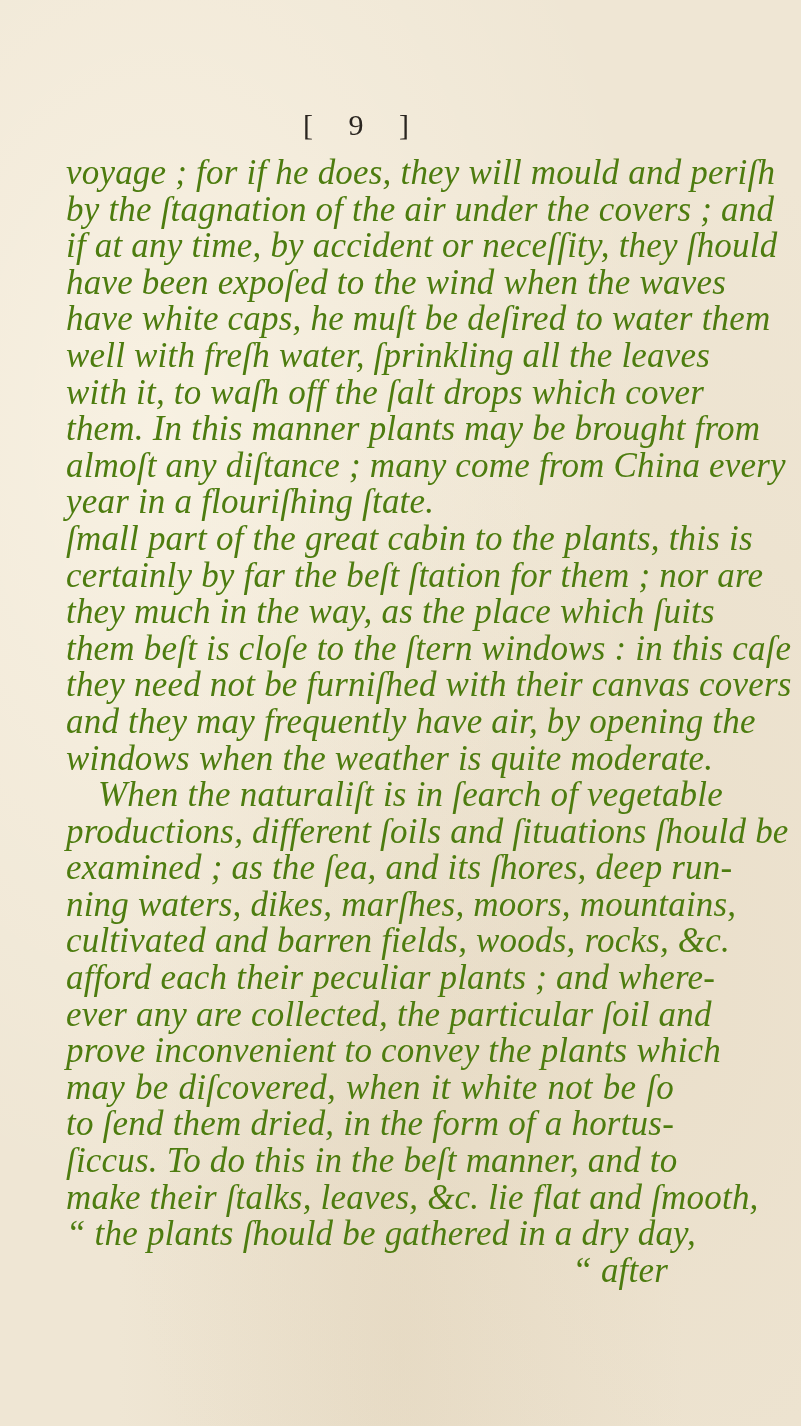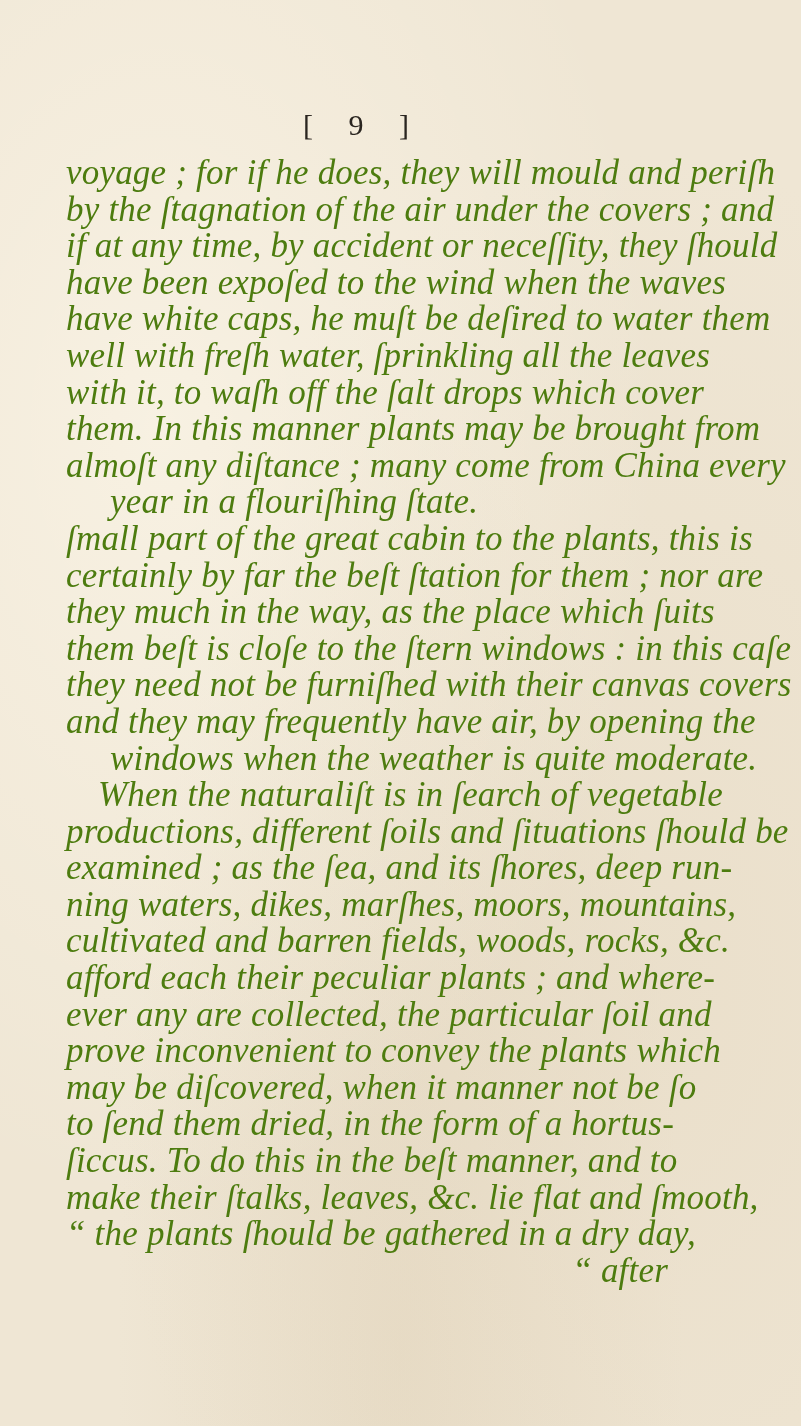--- a/index.html
+++ b/index.html
@@ -57,21 +57,20 @@
       text-align: justify;
       text-align-last: justify;
       color: #4d7c0f;
       letter-spacing: 0.2px;
     }
     .line.indent {
       padding-left: 32px;
     }
     .line.last {
       text-align-last: left;
-      margin-left: 44px;
     }
     .line.catchword {
       text-align: center;
       text-align-last: right;
       padding-right: 6px;
     }
   </style>
 </head>
 <body>
 
@@ -99,20 +98,20 @@
     <div class="line">and they may frequently have air, by opening the</div>
     <div class="line last">windows when the weather is quite moderate.</div>
     <div class="line indent">When the naturaliſt is in ſearch of vegetable</div>
     <div class="line">productions, different ſoils and ſituations ſhould be</div>
     <div class="line">examined ; as the ſea, and its ſhores, deep run-</div>
     <div class="line">ning waters, dikes, marſhes, moors, mountains,</div>
     <div class="line">cultivated and barren fields, woods, rocks, &amp;c.</div>
     <div class="line">afford each their peculiar plants ; and where-</div>
     <div class="line">ever any are collected, the particular ſoil and</div>
     <div class="line">prove inconvenient to convey the plants which</div>
-    <div class="line">may be diſcovered, when it manner not be ſo</div>
+    <div class="line">may be diſcovered, when it white not be ſo</div>
     <div class="line">to ſend them dried, in the form of a hortus-</div>
     <div class="line">ſiccus. To do this in the beſt manner, and to</div>
     <div class="line">make their ſtalks, leaves, &amp;c. lie flat and ſmooth,</div>
     <div class="line">“ the plants ſhould be gathered in a dry day,</div>
     <div class="line catchword">“ after</div>
   </div>
 </div>
 
 </body></html>

